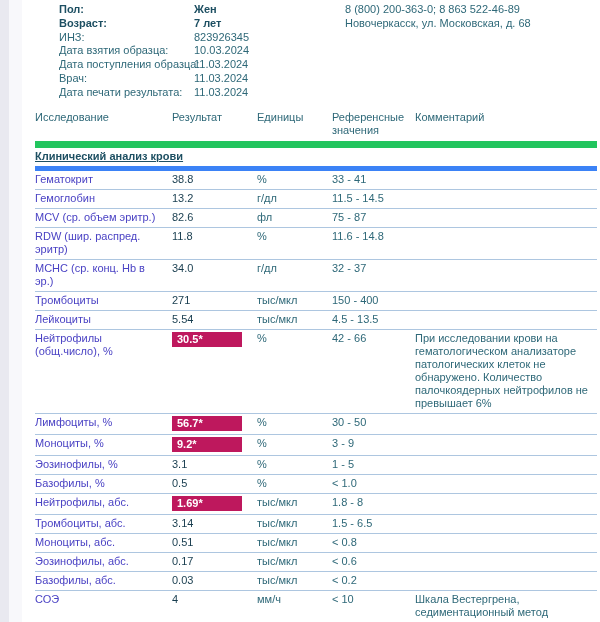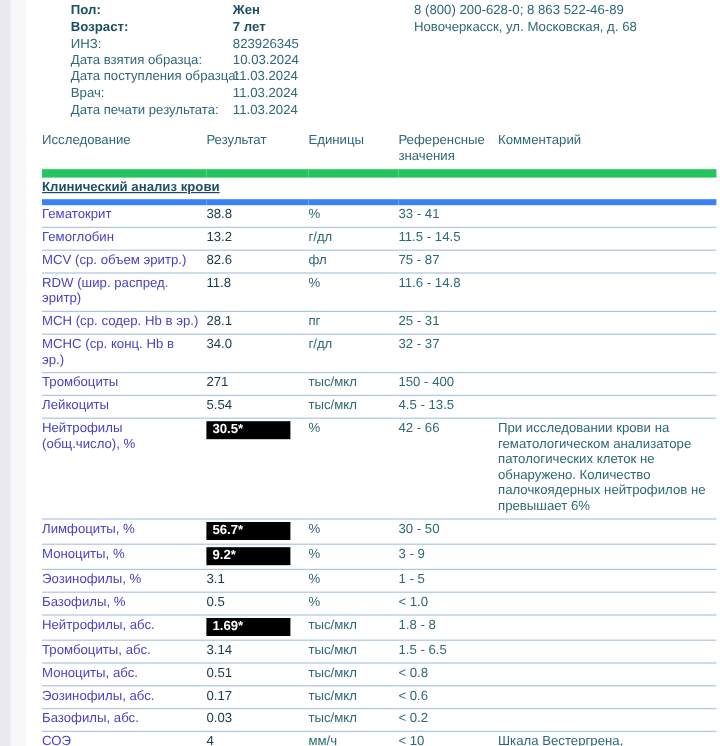--- a/index.html
+++ b/index.html
@@ -19,32 +19,32 @@
   table.lab col.c-units{width:75px;}
   table.lab col.c-ref{width:83px;}
   table.lab th,table.lab td{text-align:left;vertical-align:top;font-weight:normal;
         padding:2px 6px 3px 0;line-height:13px;}
   tr.hdr th{color:#2e6878;border-bottom:7px solid #22c55e;padding-bottom:4px;}
   tr.section td{font-weight:bold;color:#1d4f62;border-bottom:5px solid #3b82f6;text-decoration:underline;}
   tr.datarow td{border-bottom:1px solid #adc6e0;}
   td.name{color:#4a42c4;}
   td.res{font-weight:bold;color:#173c4e;}
   td.comment{line-height:12.6px;}
-  .badge{display:inline-block;box-sizing:border-box;min-width:70px;background:#000000;
+  .badge{display:inline-block;box-sizing:border-box;min-width:70px;background:#be185d;
         color:#ffffff;font-weight:bold;padding:1px 4px 1px 5px;}
 </style>
 </head>
 <body>
 
 <div class="page">
   <div class="gutter"></div>
   <div class="gutter2"></div>
 
   <div class="contact">
-    <div>8 (800) 200-628-0; 8 863 522-46-89</div>
+    <div>8 (800) 200-363-0; 8 863 522-46-89</div>
     <div>Новочеркасск, ул. Московская, д. 68</div>
   </div>
 
   <div class="content">
 
     <div class="meta">
       <div class="meta-row b">
         <span class="meta-label">Пол:</span>
         <span class="meta-value">Жен</span>
       </div>
@@ -116,27 +116,20 @@
         <td class="comment"></td>
       </tr>
       <tr class="datarow">
         <td class="name">RDW (шир. распред. эритр)</td>
         <td class="res">11.8</td>
         <td>%</td>
         <td>11.6 - 14.8</td>
         <td class="comment"></td>
       </tr>
       <tr class="datarow">
-        <td class="name">MCH (ср. содер. Hb в эр.)</td>
-        <td class="res">28.1</td>
-        <td>пг</td>
-        <td>25 - 31</td>
-        <td class="comment"></td>
-      </tr>
-      <tr class="datarow">
         <td class="name">MCHC (ср. конц. Hb в эр.)</td>
         <td class="res">34.0</td>
         <td>г/дл</td>
         <td>32 - 37</td>
         <td class="comment"></td>
       </tr>
       <tr class="datarow">
         <td class="name">Тромбоциты</td>
         <td class="res">271</td>
         <td>тыс/мкл</td>

